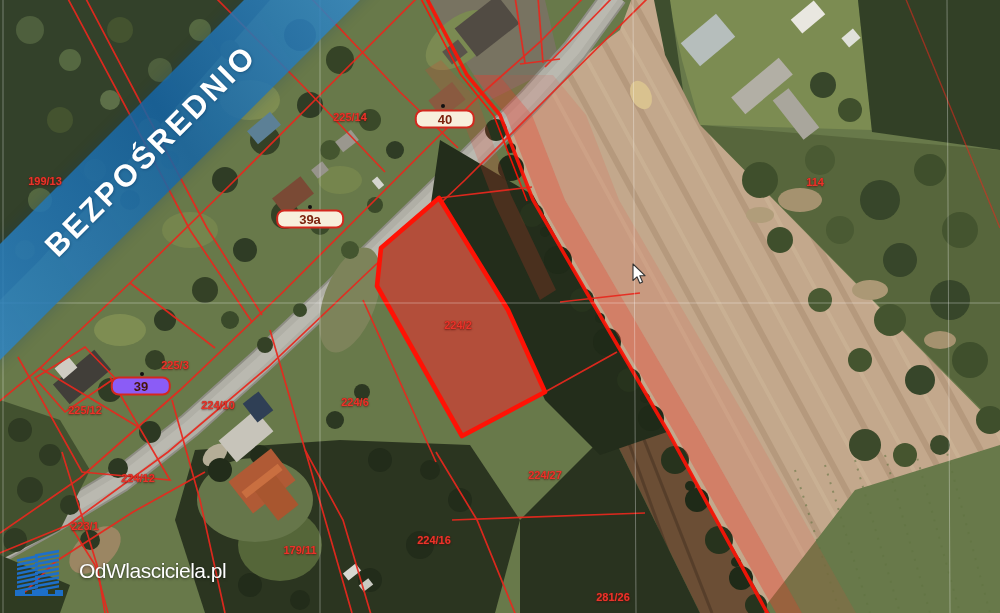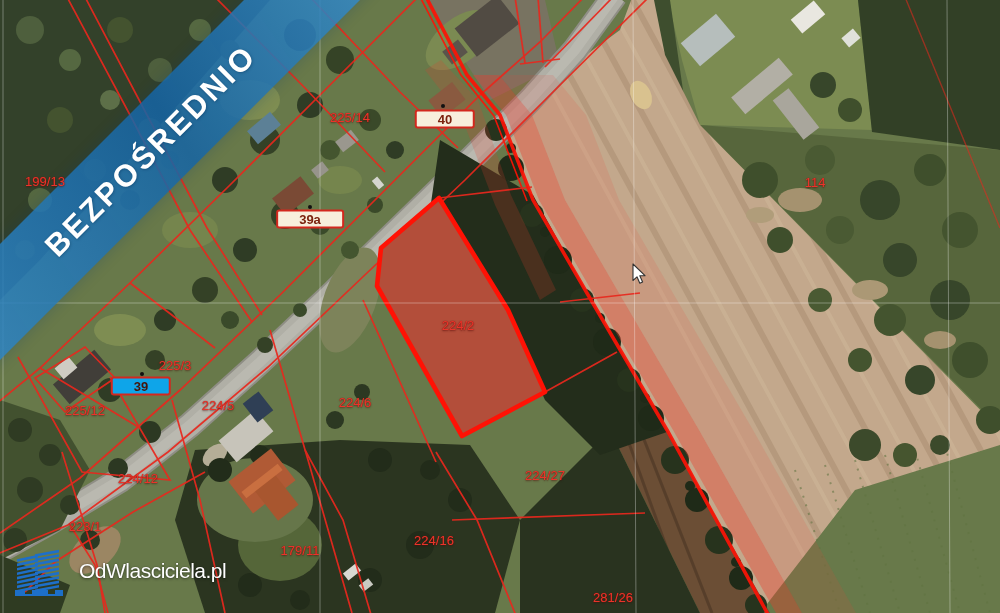--- a/index.html
+++ b/index.html
@@ -17,32 +17,32 @@
     display:flex;align-items:center;justify-content:center;
     z-index:5;box-shadow:0 0 14px rgba(10,60,110,.25);
   }
   .banner span{
     color:#fff;font-size:31px;font-weight:700;letter-spacing:3px;
     text-shadow:0 1px 3px rgba(0,40,80,.4);white-space:nowrap;
   }
   
   .plabel{
     position:absolute;transform:translate(-50%,-50%);
-    color:#e8352b;font-size:13px;font-weight:400;white-space:nowrap;
+    color:#e8352b;font-size:11px;font-weight:700;white-space:nowrap;
     text-shadow:0 0 1px #8f100a,0 1px 2px rgba(60,0,0,.55);
     z-index:6;
   }
   
   .marker{
     position:absolute;transform:translate(-50%,-50%);
-    background:#f8efdc;border:2px solid #d3281e;border-radius:3px;
+    background:#f8efdc;border:2px solid #d3281e;border-radius:8px;
     color:#7c230f;font-size:13px;font-weight:700;line-height:15px;
     padding:0 21px;z-index:7;white-space:nowrap;
   }
-  .marker.orange{background:#0ea5e9;color:#46150a;}
+  .marker.orange{background:#8b5cf6;color:#46150a;}
   .mdot{position:absolute;width:4px;height:4px;border-radius:50%;background:#111;z-index:7;transform:translate(-50%,-50%);}
   
   .logo{
     position:absolute;left:12px;top:544px;display:flex;align-items:center;gap:13px;z-index:8;
   }
   .logo .word{
     color:#fff;font-size:21px;font-weight:400;letter-spacing:-.5px;
     text-shadow:0 1px 3px rgba(0,0,0,.5),0 0 1px rgba(0,0,0,.4);
   }
   #cursor{position:absolute;left:632px;top:263px;z-index:9;}
@@ -316,21 +316,21 @@
 
   <div class="banner">
     <span>BEZPOŚREDNIO</span>
   </div>
 
   <div class="plabel" style="left:45px;top:181px">199/13</div>
   <div class="plabel" style="left:350px;top:117px">225/14</div>
   <div class="plabel" style="left:815px;top:182px">114</div>
   <div class="plabel" style="left:175px;top:365px">225/3</div>
   <div class="plabel" style="left:85px;top:410px">225/12</div>
-  <div class="plabel" style="left:218px;top:405px">224/5</div>
+  <div class="plabel" style="left:218px;top:405px">224/10</div>
   <div class="plabel" style="left:355px;top:402px">224/6</div>
   <div class="plabel" style="left:458px;top:325px">224/2</div>
   <div class="plabel" style="left:138px;top:478px">224/12</div>
   <div class="plabel" style="left:545px;top:475px">224/27</div>
   <div class="plabel" style="left:85px;top:526px">223/1</div>
   <div class="plabel" style="left:300px;top:550px">179/11</div>
   <div class="plabel" style="left:434px;top:540px">224/16</div>
   <div class="plabel" style="left:613px;top:597px">281/26</div>
 
   <div class="mdot" style="left:443px;top:106px"></div>

